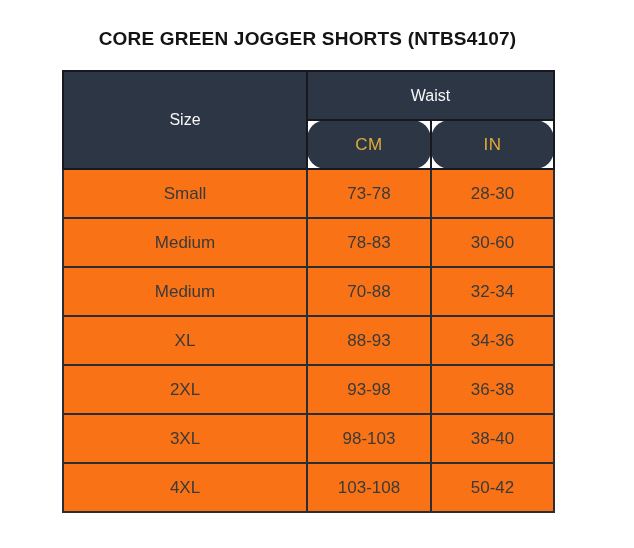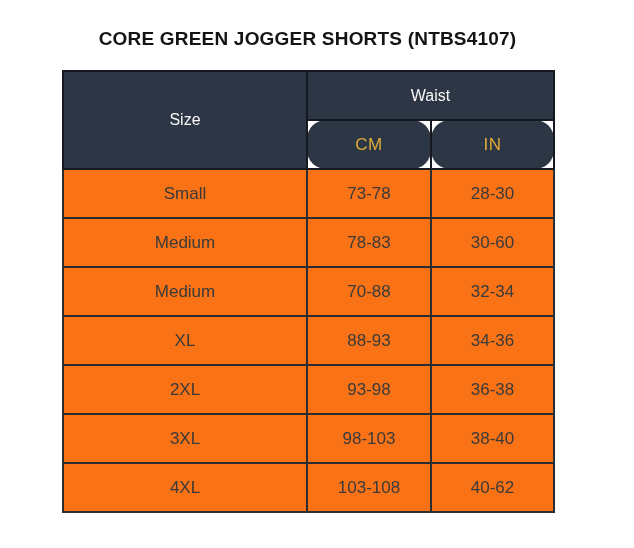--- a/index.html
+++ b/index.html
@@ -126,18 +126,18 @@
           <td>36-38</td>
         </tr>
         <tr>
           <td>3XL</td>
           <td>98-103</td>
           <td>38-40</td>
         </tr>
         <tr>
           <td>4XL</td>
           <td>103-108</td>
-          <td>40-62</td>
+          <td>50-42</td>
         </tr>
       </tbody>
     </table>
   </div>
 </div>
 
 </body></html>

